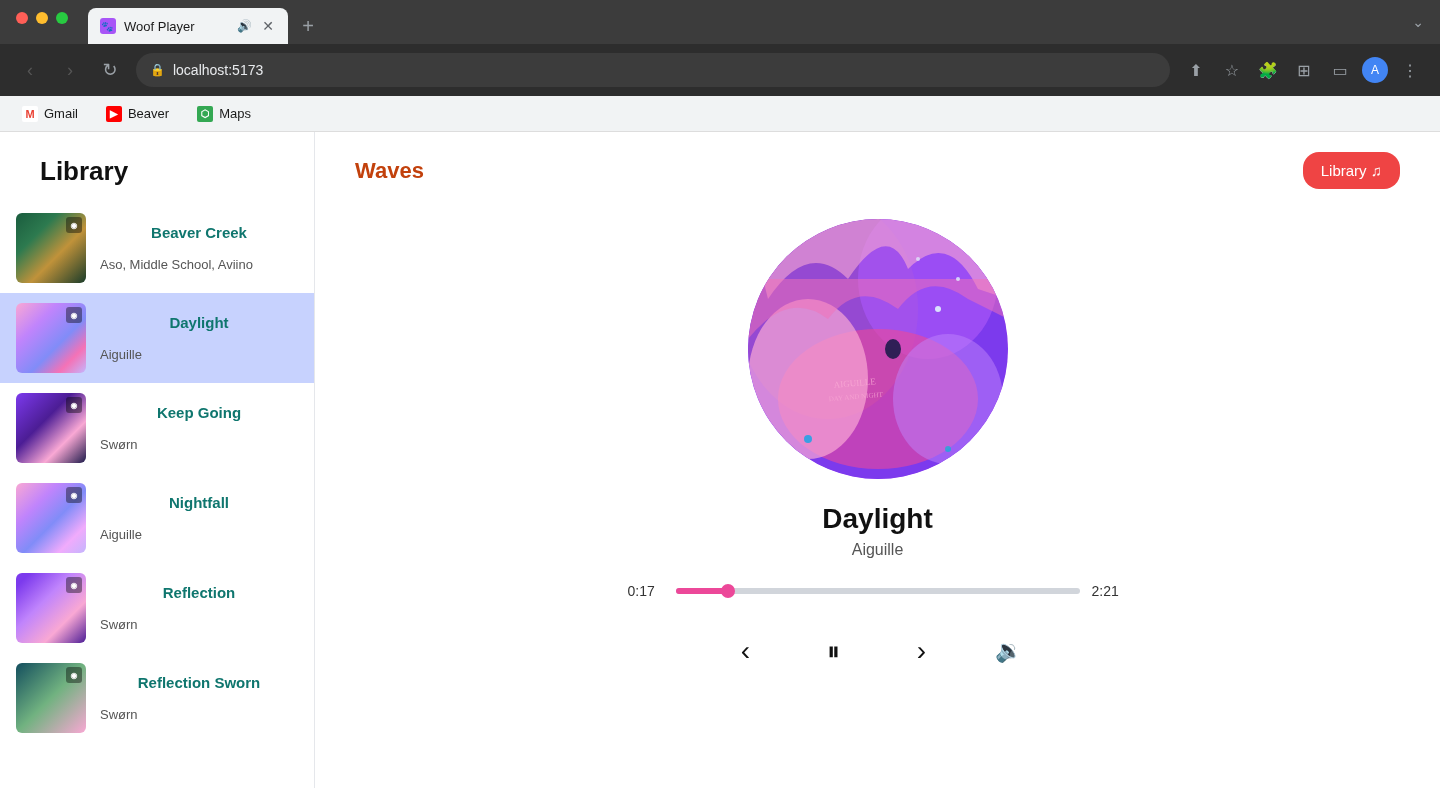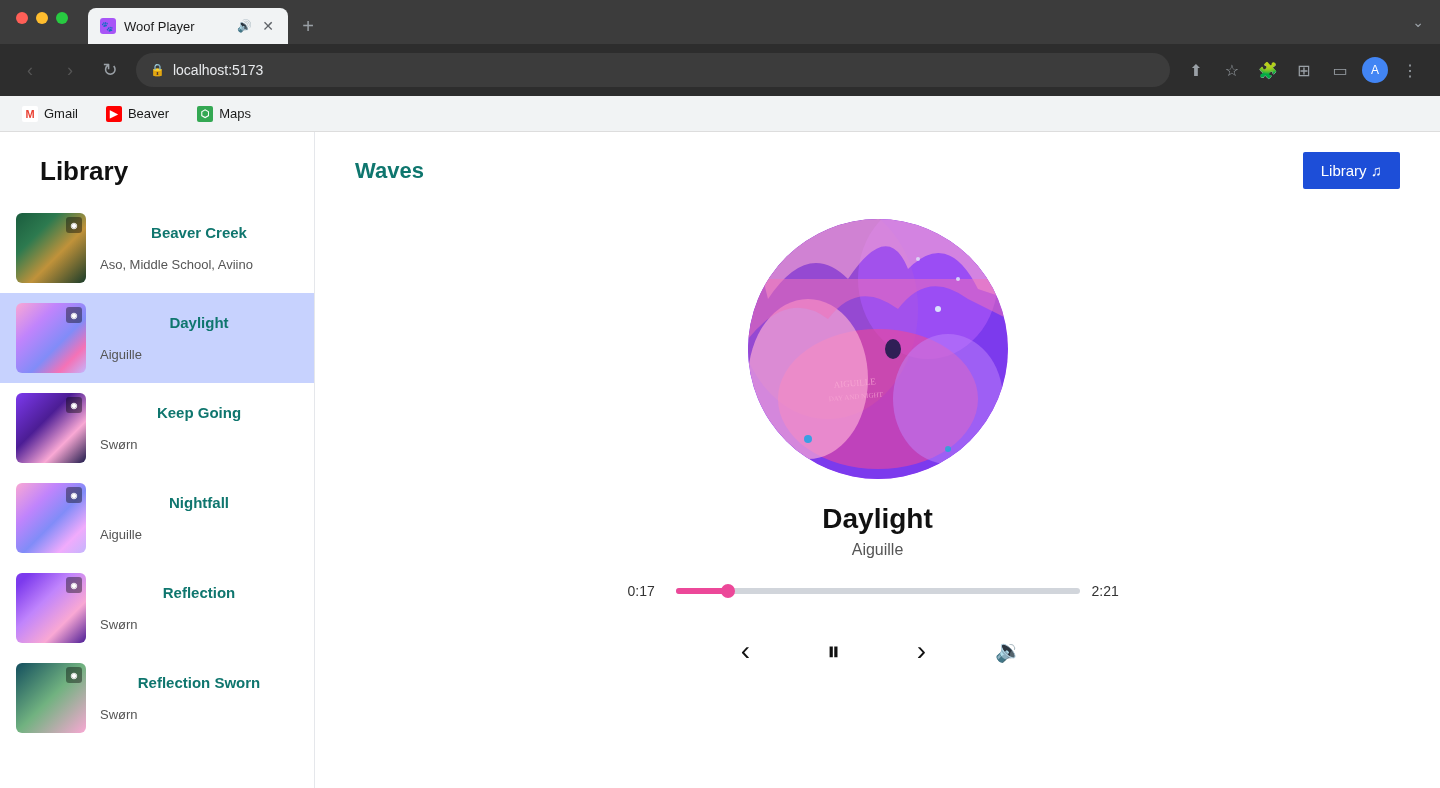--- a/index.html
+++ b/index.html
@@ -49,22 +49,22 @@
     .library-item { display: flex; align-items: center; gap: 14px; padding: 10px 16px; cursor: pointer; transition: background 0.15s; }
     .library-item.active { background: #c7d2fe; }
     .album-art { width: 70px; height: 70px; border-radius: 6px; flex-shrink: 0; overflow: hidden; position: relative; }
     .item-info { flex: 1; }
     .item-title { font-size: 15px; font-weight: 700; color: #0f766e; text-align: center; }
     .item-artist { font-size: 13px; color: #555; margin-top: 16px; }
 
     
     .main-player { flex: 1; display: flex; flex-direction: column; align-items: center; padding: 0 40px; position: relative; }
     .player-header { width: 100%; display: flex; align-items: center; justify-content: space-between; padding: 20px 0 0; }
-    .playlist-title { font-size: 22px; font-weight: 600; color: #0f766e; }
-    .library-btn { background: #1d4ed8; color: #fff; border: none; border-radius: 2px; padding: 10px 18px; font-size: 15px; cursor: pointer; display: flex; align-items: center; gap: 8px; }
+    .playlist-title { font-size: 22px; font-weight: 600; color: #c2410c; }
+    .library-btn { background: #ef4444; color: #fff; border: none; border-radius: 16px; padding: 10px 18px; font-size: 15px; cursor: pointer; display: flex; align-items: center; gap: 8px; }
     .album-circle { width: 260px; height: 260px; border-radius: 50%; overflow: hidden; margin: 30px auto 24px; flex-shrink: 0; }
     .track-title { font-size: 28px; font-weight: 700; color: #111; text-align: center; margin-bottom: 6px; }
     .track-artist { font-size: 16px; color: #555; text-align: center; margin-bottom: 24px; }
 
     
     .progress-row { display: flex; align-items: center; gap: 12px; width: 500px; }
     .time-label { font-size: 14px; color: #333; min-width: 36px; }
     .progress-bar { flex: 1; height: 6px; background: #d1d5db; border-radius: 3px; position: relative; cursor: pointer; }
     .progress-fill { height: 100%; border-radius: 3px; background: #ec4899; width: 13%; position: relative; }
     .progress-thumb { width: 14px; height: 14px; background: #ec4899; border-radius: 50%; position: absolute; right: -7px; top: -4px; }

